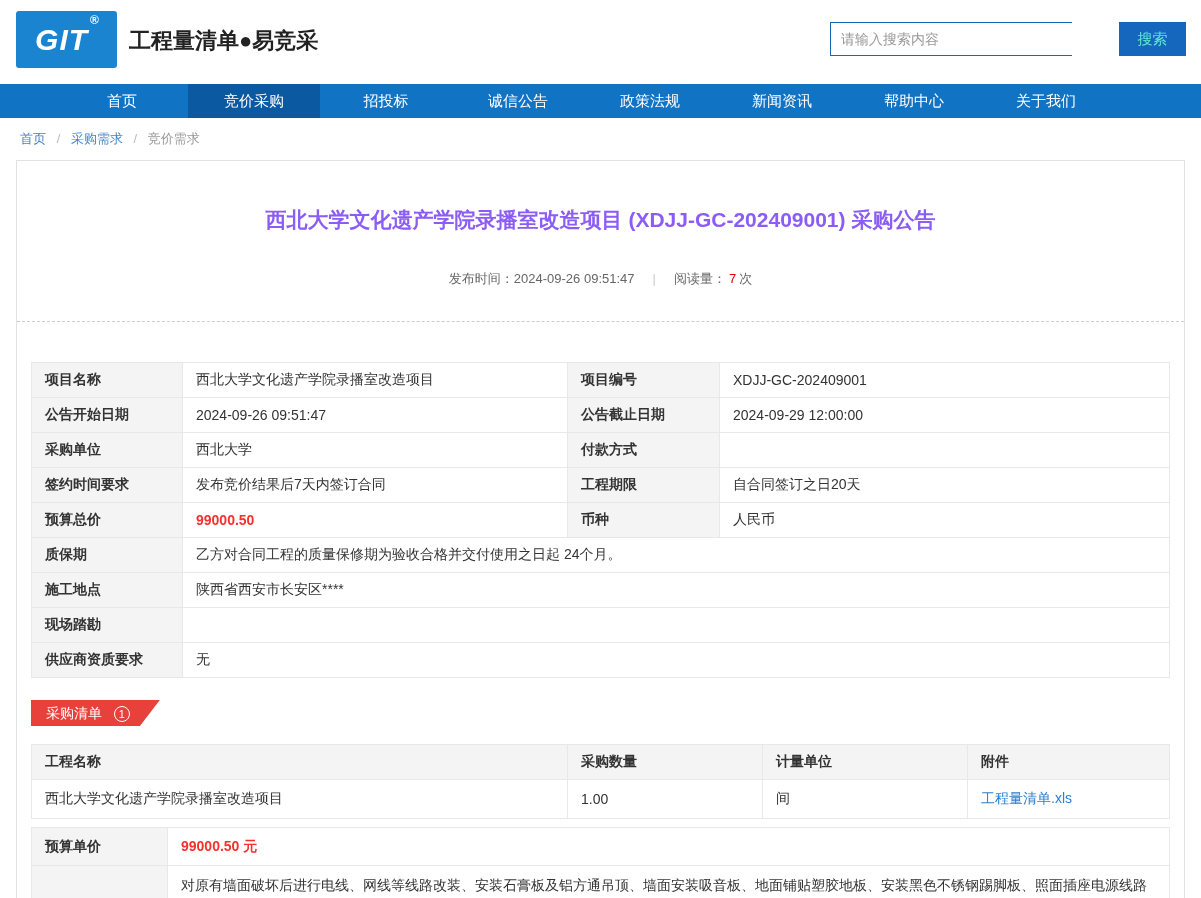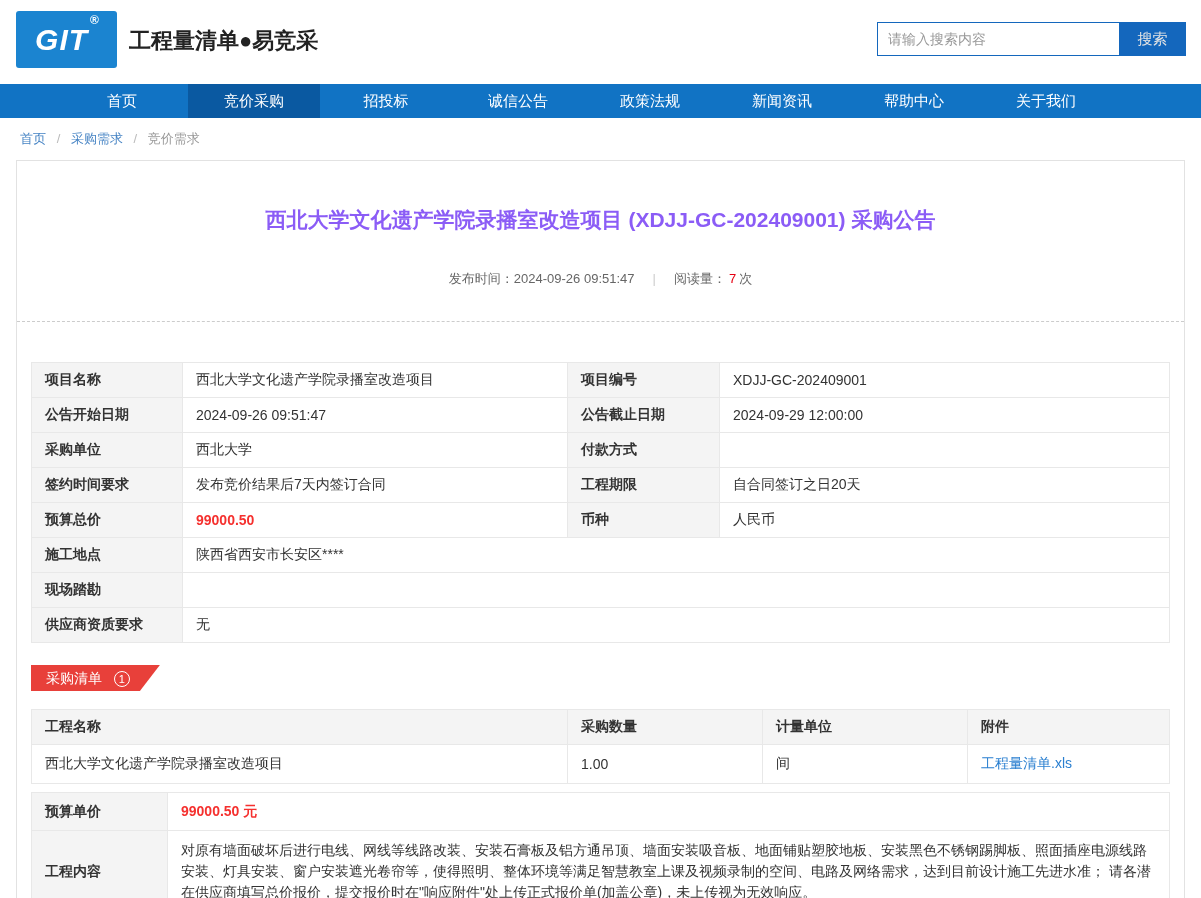--- a/index.html
+++ b/index.html
@@ -7,26 +7,26 @@
     font-family:"Liberation Sans","DejaVu Sans",sans-serif; color:#333; }
 
   
   .header { position:relative; height:84px; background:#fff; }
   .logo-box { position:absolute; left:16px; top:11px; width:101px; height:57px;
     background:#1b84d0; border-radius:3px; color:#fff; display:flex;
     align-items:center; justify-content:center; cursor:pointer; }
   .logo-text { font-size:30px; font-weight:bold; font-style:italic; letter-spacing:1px; }
   .logo-reg { font-size:12px; font-style:normal; vertical-align:top; position:relative; top:-10px; left:2px; }
   .site-name { position:absolute; left:129px; top:26px; font-size:22px; font-weight:bold; color:#222; }
-  .search-wrap { position:absolute; right:15px; top:22px; display:flex; height:46px; }
+  .search-wrap { position:absolute; right:15px; top:22px; display:flex; height:46px;gap:47px; }
   .search-input { width:242px; height:34px; border:1px solid #1467bd; border-right:none;
     padding:0 10px; font-size:14px; color:#333; outline:none;
     font-family:"Liberation Sans","DejaVu Sans",sans-serif; }
   .search-input::placeholder { color:#999; }
-  .search-btn { width:67px; height:34px; background:#1467bd; color:#e5e5e5; border:none;
+  .search-btn { width:67px; height:34px; background:#1467bd; color:#5eead4; border:none;
     font-size:15px; cursor:pointer; font-family:"Liberation Sans","DejaVu Sans",sans-serif; }
 
   
   .nav { height:34px; background:#1173c4; display:flex; padding-left:56px; }
   .nav-item { width:132px; line-height:34px; text-align:center; color:#fff;
     font-size:15px; cursor:pointer; }
   .nav-item.active { background:#0a59a1; }
 
   
   .breadcrumb { padding:12px 0 8px 20px; font-size:13px; color:#999; }
@@ -143,20 +143,24 @@
       <td class="lbl">工程期限</td>
       <td>自合同签订之日20天</td>
     </tr>
     <tr>
       <td class="lbl">预算总价</td>
       <td class="red">99000.50</td>
       <td class="lbl">币种</td>
       <td>人民币</td>
     </tr>
     <tr>
+      <td class="lbl">质保期</td>
+      <td colspan="3">乙方对合同工程的质量保修期为验收合格并交付使用之日起 24个月。</td>
+    </tr>
+    <tr>
       <td class="lbl">施工地点</td>
       <td colspan="3">陕西省西安市长安区****</td>
     </tr>
     <tr>
       <td class="lbl">现场踏勘</td>
       <td colspan="3"></td>
     </tr>
     <tr>
       <td class="lbl">供应商资质要求</td>
       <td colspan="3">无</td>

